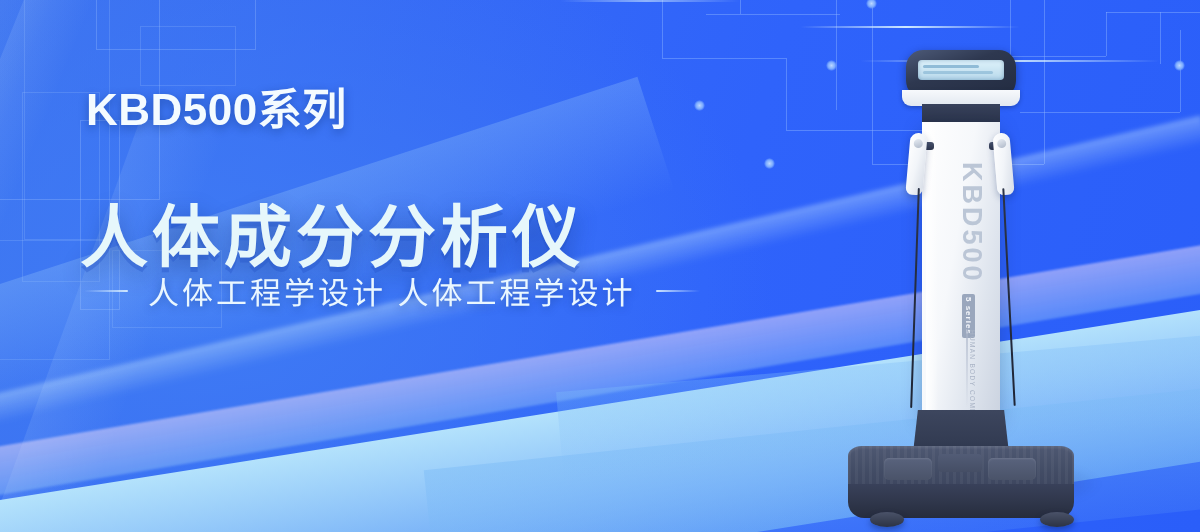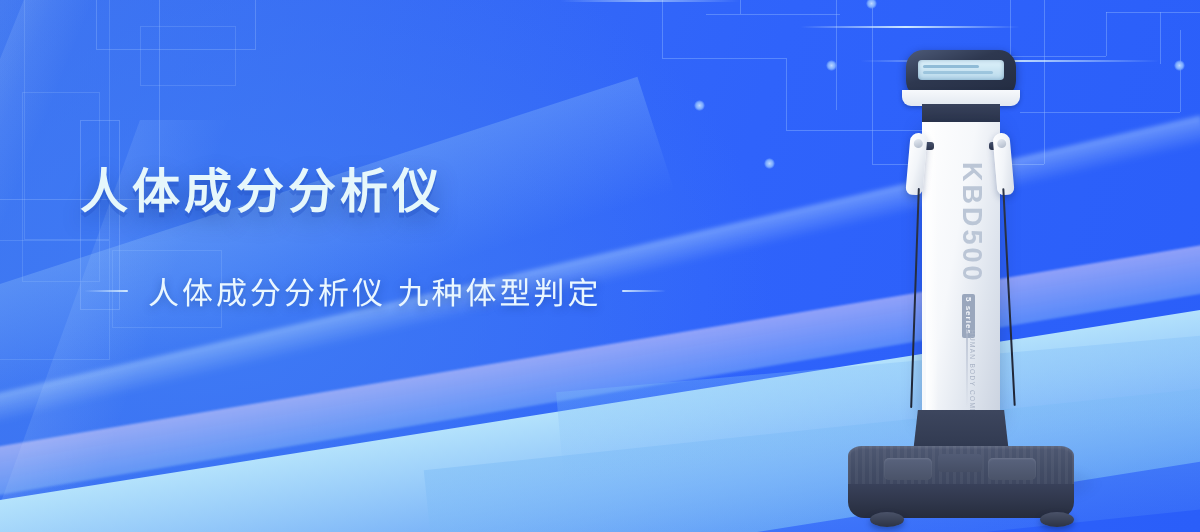--- a/index.html
+++ b/index.html
@@ -50,22 +50,22 @@
 
   .eyebrow{
     position:absolute;left:86px;top:74px;
     font-size:44px;font-weight:700;letter-spacing:.5px;
     color:#f4fbff;
     text-shadow:0 3px 10px rgba(14,46,120,.45);
     white-space:nowrap;
   }
 
   .headline{
-    position:absolute;left:80px;top:120px;
-    font-size:48px;font-weight:800;letter-spacing:4px;
+    position:absolute;left:80px;top:136px;
+    font-size:68px;font-weight:800;letter-spacing:4px;
     color:#e6f7fb;
     text-shadow:0 5px 0 rgba(36,84,200,.38), 0 9px 22px rgba(10,40,110,.45);
     white-space:nowrap;
   }
 
   .subline{
     position:absolute;left:84px;top:268px;
     display:flex;align-items:center;gap:20px;
     white-space:nowrap;
   }
@@ -300,26 +300,27 @@
     <div class="swoosh" style="left:-200px;top:352px;width:900px;height:120px;transform:rotate(-18deg);
                 background:linear-gradient(180deg,rgba(150,198,250,.30),rgba(150,198,250,0));"></div>
     <div class="swoosh" style="left:430px;top:470px;width:900px;height:120px;transform:rotate(-6deg);
                 background:linear-gradient(180deg,rgba(122,186,246,.45),rgba(122,186,246,.15));"></div>
     <div class="swoosh" style="left:560px;top:392px;width:760px;height:90px;transform:rotate(-5deg);
                 background:linear-gradient(180deg,rgba(126,188,248,.34),rgba(126,188,248,0));"></div>
   </div>
 
   <div class="content">
 
+    <div class="eyebrow">KBD500系列</div>
 
     <h1 class="headline">人体成分分析仪</h1>
 
     <div class="subline">
       <span class="dash"></span>
-      <span class="subtitle">人体成分分析仪  九种体型判定</span>
+      <span class="subtitle">人体工程学设计  人体工程学设计</span>
       <span class="dash right"></span>
     </div>
 
   </div>
 
   <div class="device">
 
     <div class="dev-shadow"></div>
 
     <div class="head">

